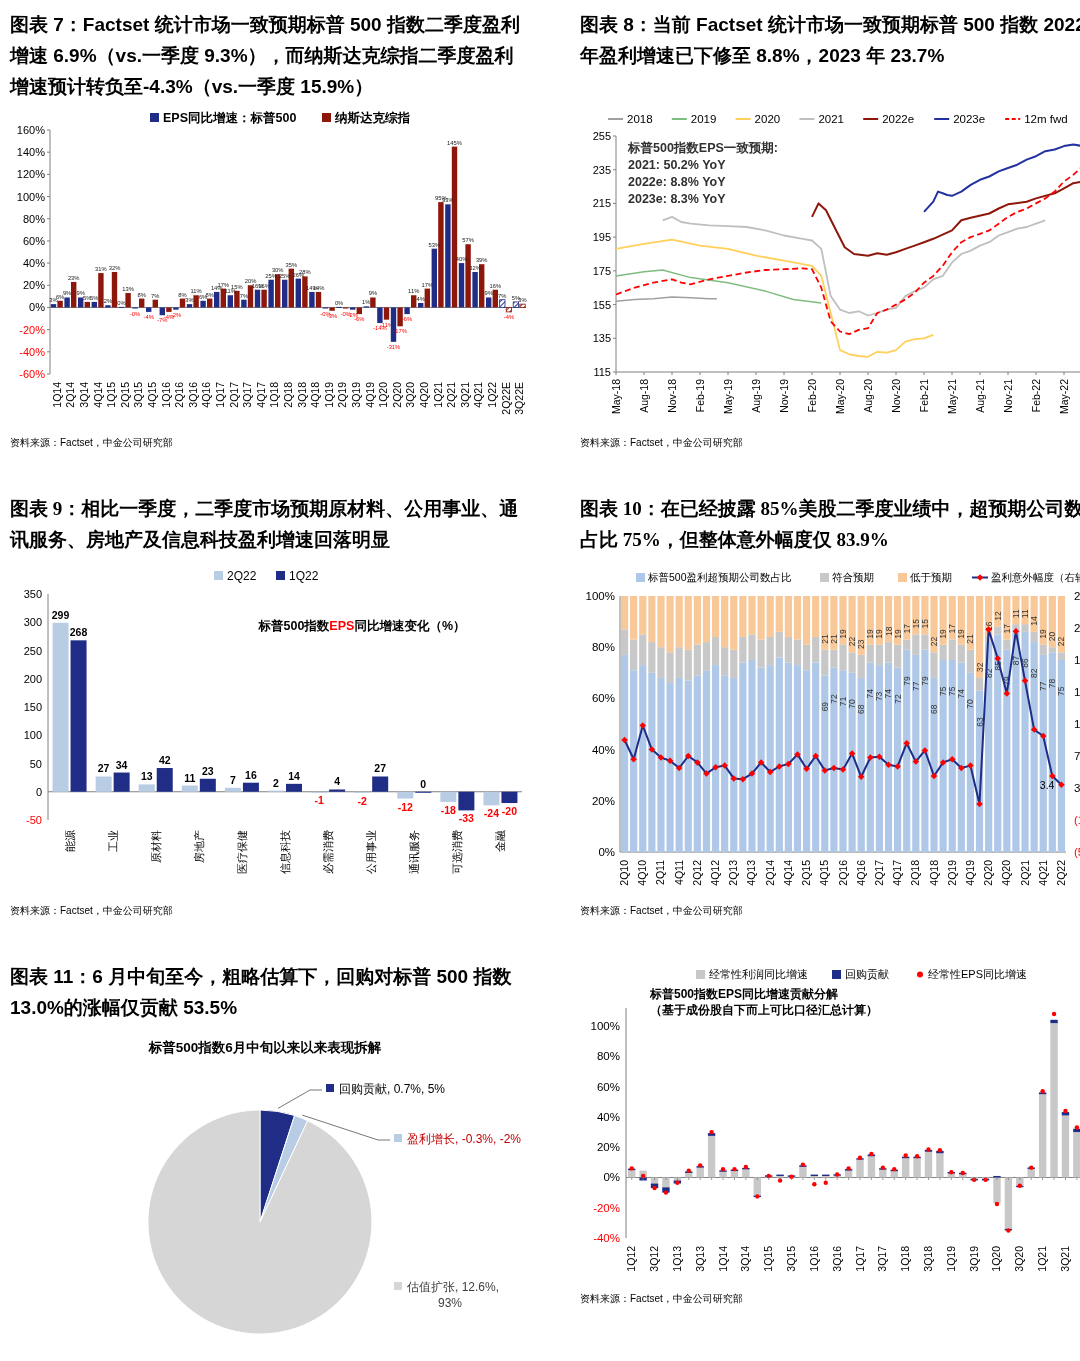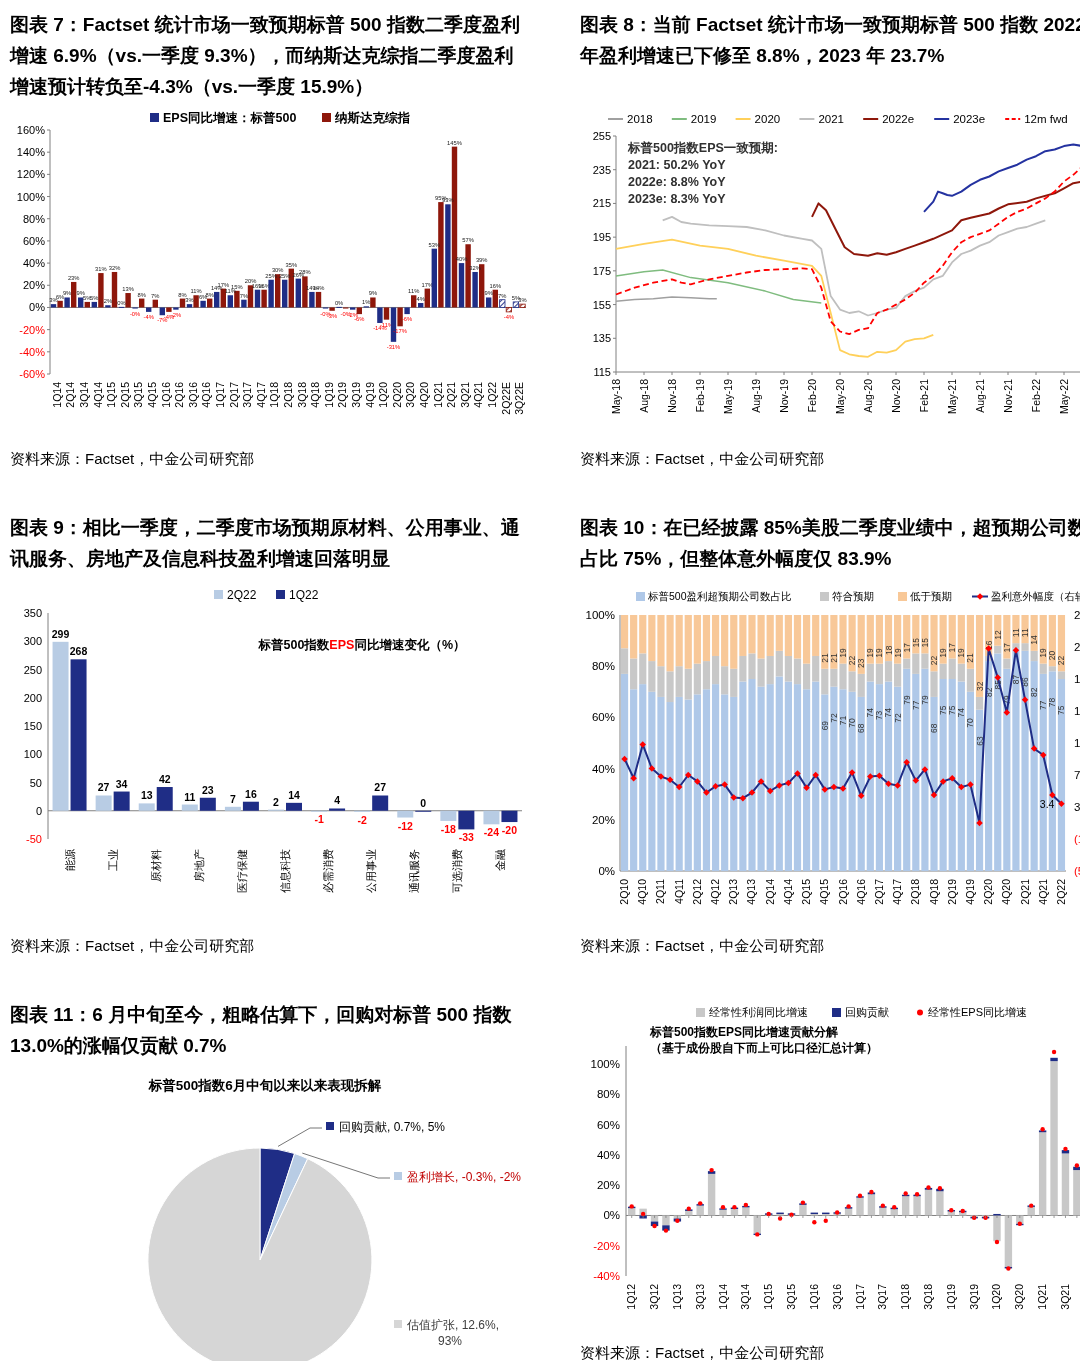--- a/index.html
+++ b/index.html
@@ -1,24 +1,24 @@
 <!DOCTYPE html>
 <html><head>
 <meta charset="utf-8">
 <style>
   html,body{margin:0;padding:0;background:#ffffff;}
   body{width:1080px;font-family:"Liberation Sans","DejaVu Sans",sans-serif;color:#000;}
   .grid{display:grid;grid-template-columns:540px 540px;gap:30px;}
   .panel{padding:10px 12px 4px 10px;box-sizing:border-box;}
   .fig-title{font-size:19px;font-weight:bold;line-height:1.62;letter-spacing:0;}
   .row1 .fig-title{min-height:96px;}
-  .row2 .fig-title{min-height:70px;}
+  .row2 .fig-title{min-height:70px;font-family:Liberation Serif, serif;}
   .row3 .fig-title{min-height:70px;}
   .chart{display:block;margin-top:2px;}
-  .fig-source{font-size:15px;margin-top:20px;color:#000;}
+  .fig-source{font-size:10px;margin-top:6px;color:#000;}
   svg text{font-family:"Liberation Sans","DejaVu Sans",sans-serif;}
 </style>
 </head>
 <body>
 
 <div class="grid">
   <div class="panel row1">
     <div class="fig-title">图表 7：Factset 统计市场一致预期标普 500 指数二季度盈利增速 6.9%（vs.一季度 9.3%），而纳斯达克综指二季度盈利增速预计转负至-4.3%（vs.一季度 15.9%）</div>
     <svg class="chart" id="chart-fig7" width="520" height="322">
         <defs>
@@ -705,21 +705,21 @@
         <rect x="442.74081632653065" y="112.50000000000001" width="4.6" height="4.6" fill="#FF0000" transform="rotate(45 445.04081632653066 114.80000000000001)"></rect>
         <rect x="451.84285714285716" y="161.29999999999998" width="4.6" height="4.6" fill="#FF0000" transform="rotate(45 454.14285714285717 163.6)"></rect>
         <rect x="460.9448979591837" y="167.7" width="4.6" height="4.6" fill="#FF0000" transform="rotate(45 463.24489795918373 170)"></rect>
         <rect x="470.0469387755102" y="207.7" width="4.6" height="4.6" fill="#FF0000" transform="rotate(45 472.34693877551024 210)"></rect>
         <rect x="479.1489795918368" y="216.5" width="4.6" height="4.6" fill="#FF0000" transform="rotate(45 481.4489795918368 218.8)"></rect>
         <text x="474.4489795918368" y="222.8" font-size="10.5" fill="#000" text-anchor="end">3.4</text>
       </svg>
     <div class="fig-source">资料来源：Factset，中金公司研究部</div>
   </div>
   <div class="panel row3">
-    <div class="fig-title">图表 11：6 月中旬至今，粗略估算下，回购对标普 500 指数 13.0%的涨幅仅贡献 0.7%</div>
+    <div class="fig-title">图表 11：6 月中旬至今，粗略估算下，回购对标普 500 指数 13.0%的涨幅仅贡献 53.5%</div>
     <svg class="chart" id="chart-fig11" width="520" height="322">
         <text x="255" y="18" font-size="13.5" fill="#000" text-anchor="middle" font-weight="bold">标普500指数6月中旬以来以来表现拆解</text>
         <path d="M250,188 L250.0,76.0 A112,112 0 0,1 284.6,81.5 Z" fill="#1F2D86" stroke="#ffffff" stroke-width="1"></path>
         <path d="M250,188 L284.6,81.5 A112,112 0 0,1 297.7,86.7 Z" fill="#B8CCE4" stroke="#ffffff" stroke-width="1"></path>
         <path d="M250,188 L297.7,86.7 A112,112 0 1,1 250.0,76.0 Z" fill="#D6D6D6" stroke="#ffffff" stroke-width="1"></path>
         <polyline points="268.0,74.4 300,56 312,56" fill="none" stroke="#777" stroke-width="1"></polyline>
         <rect x="316" y="50" width="8" height="8" fill="#1F2D86"></rect>
         <text x="329" y="58.5" font-size="12" fill="#000000">回购贡献, 0.7%, 5%</text>
         <polyline points="292.3,81.1 368,106 380,106" fill="none" stroke="#777" stroke-width="1"></polyline>
         <rect x="384" y="100" width="8" height="8" fill="#B8CCE4"></rect>

